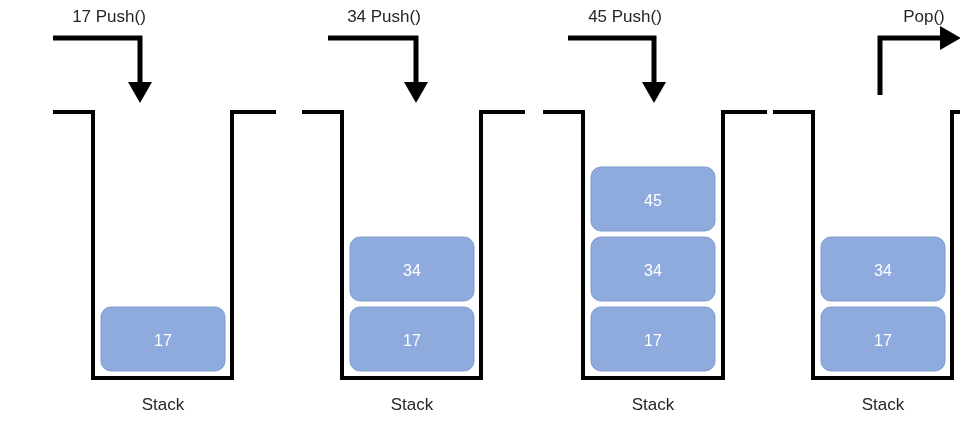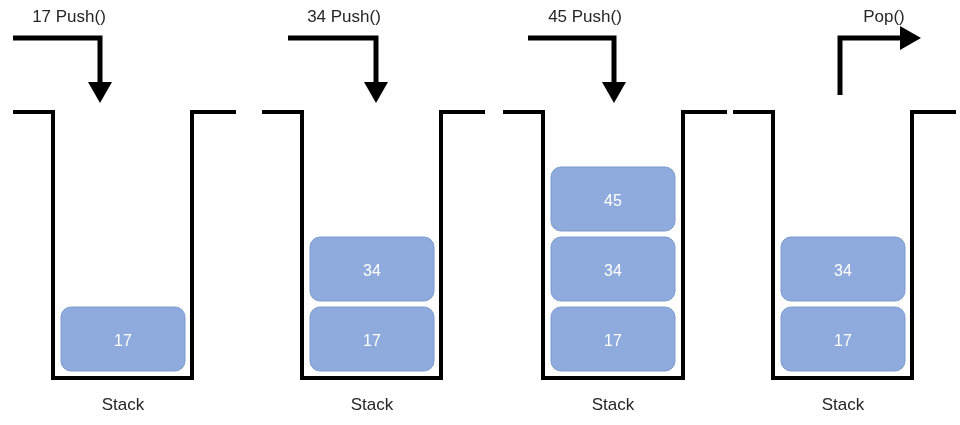--- a/index.html
+++ b/index.html
@@ -10,20 +10,21 @@
   body {
     width: 960px;
     height: 425px;
     font-family: "Liberation Sans", sans-serif;
     overflow: hidden;
   }
   #diagram {
     position: relative;
     width: 836px;
     height: 425px;
+    margin-left: 40px;
   }
   svg.canvas {
     position: absolute;
     left: 0;
     top: 0;
     width: 960px;
     height: 425px;
   }
   .op-label {
     font-family: "Liberation Sans", sans-serif;

